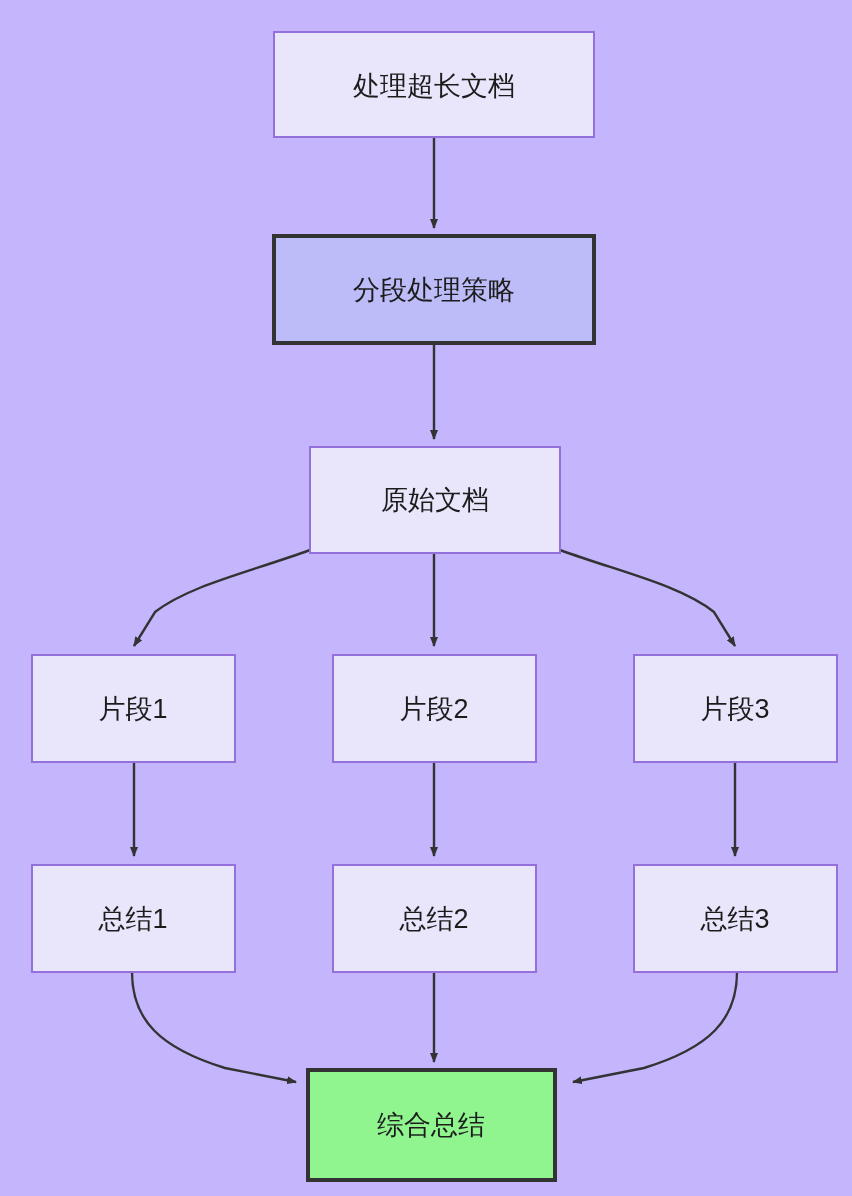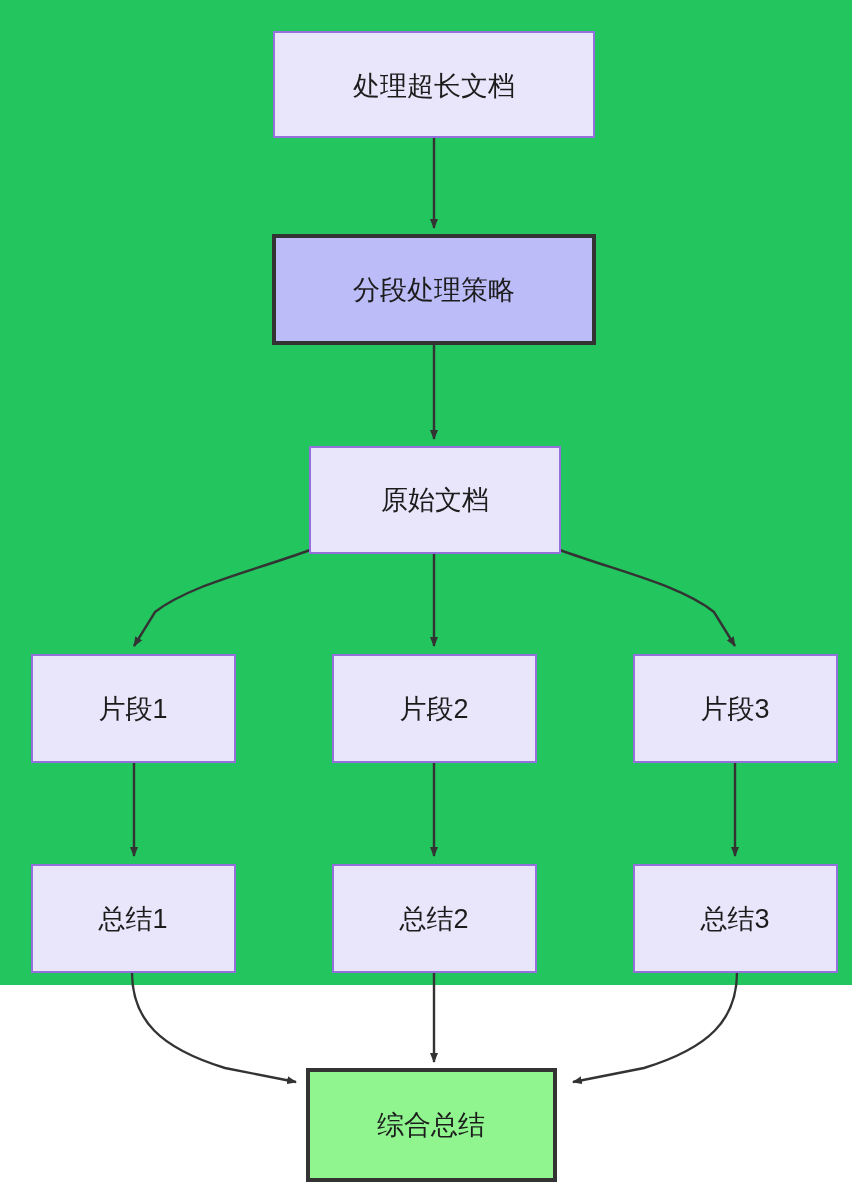--- a/index.html
+++ b/index.html
@@ -9,22 +9,22 @@
   }
   body {
     width: 852px;
     height: 1196px;
     font-family: "Liberation Sans", "DejaVu Sans", sans-serif;
     overflow: hidden;
   }
   #flowchart-root {
     position: relative;
     width: 852px;
-    height: 985px;
-    background: #22c55e;
+    height: 1196px;
+    background: #c4b5fd;
   }
   svg.diagram {
     display: block;
     width: 852px;
     height: 1196px;
   }
   .node-rect {
     fill: #e9e6fb;
     stroke: #9370db;
     stroke-width: 2px;

